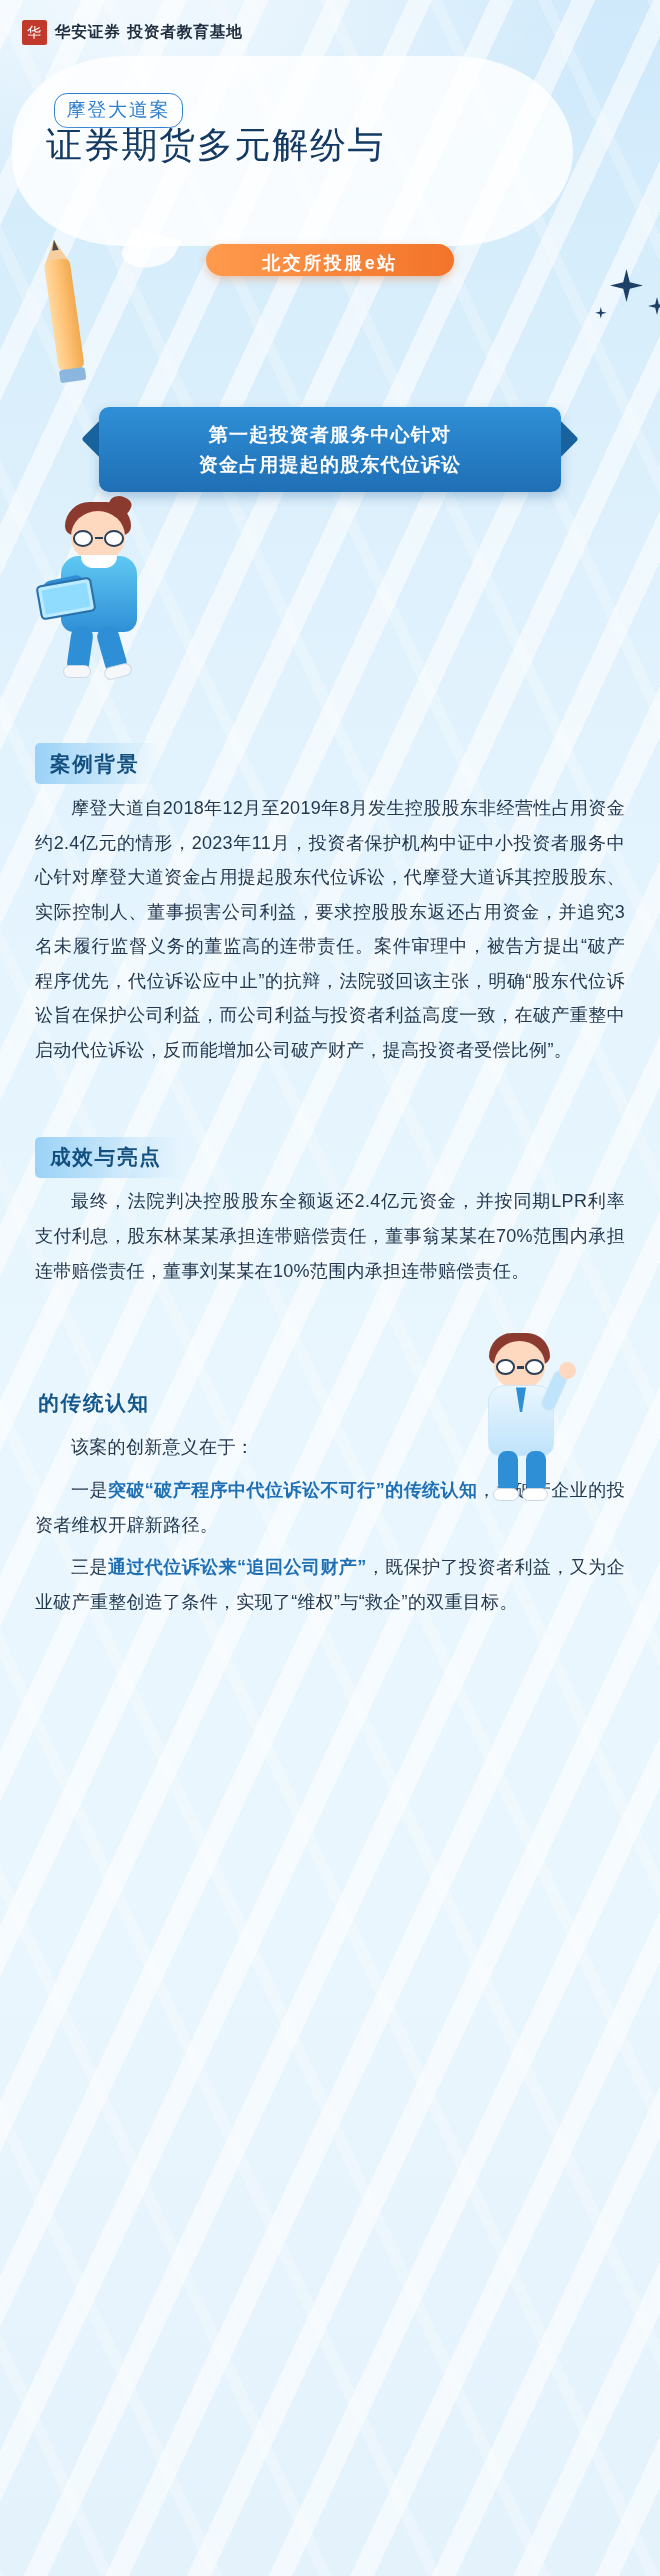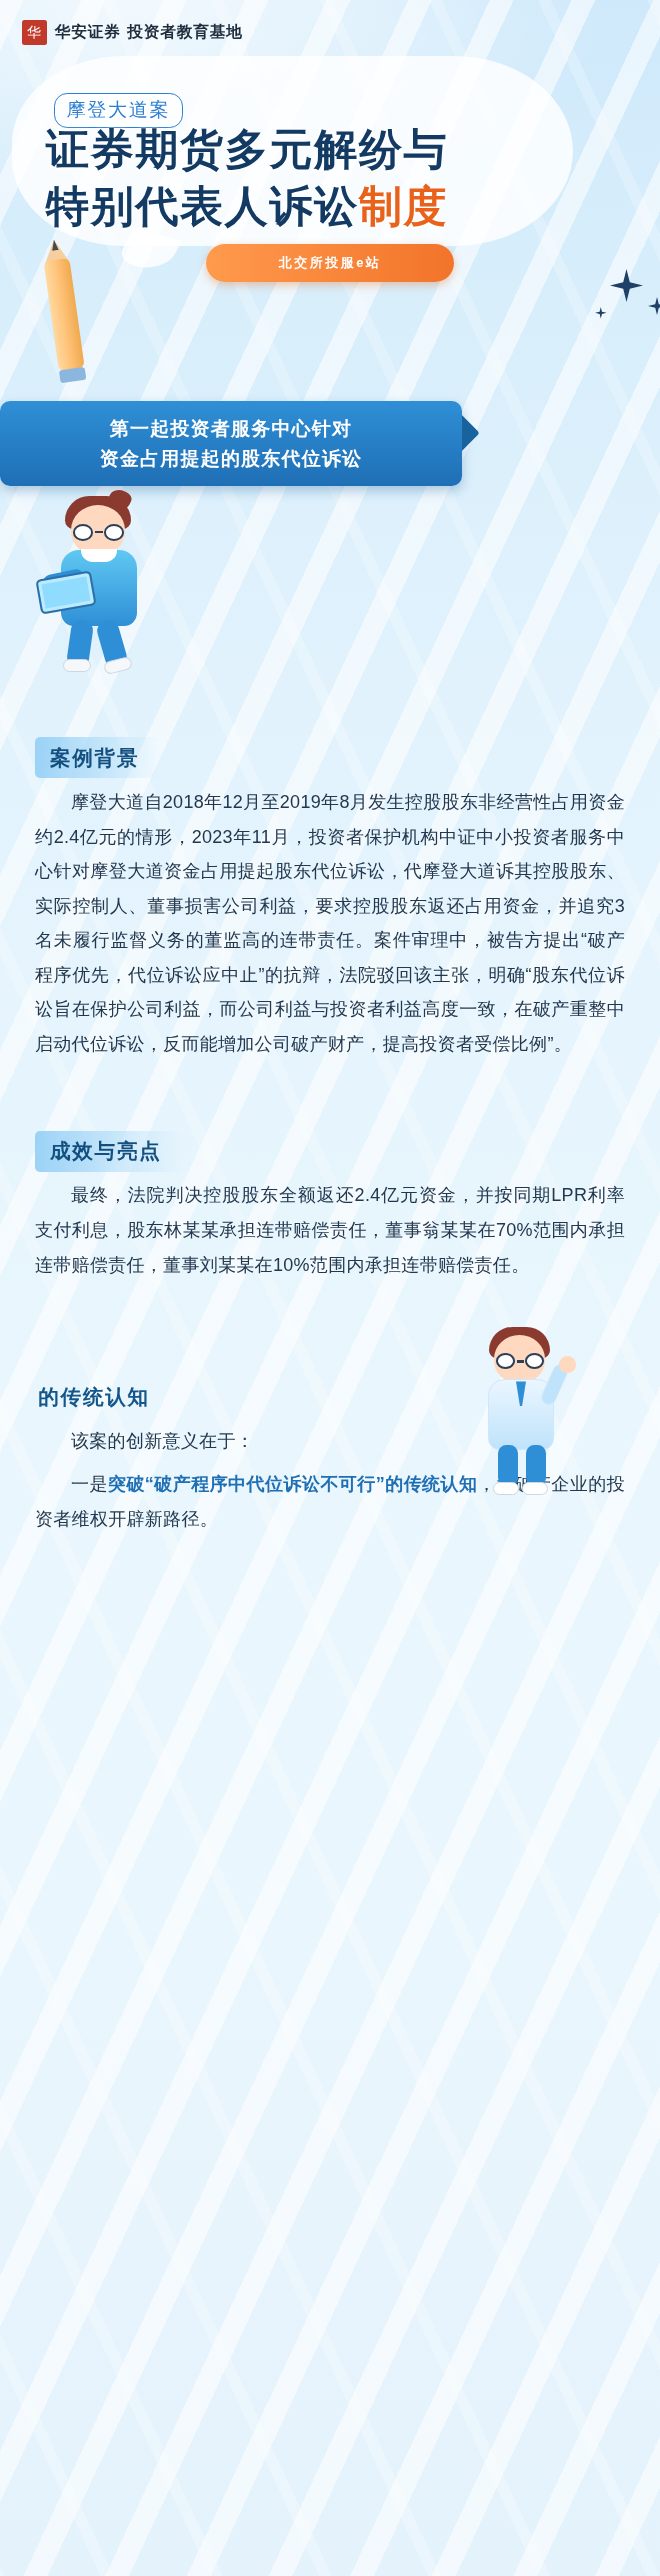--- a/index.html
+++ b/index.html
@@ -90,37 +90,37 @@
     font-size: 19px;
     letter-spacing: 1.7px;
     background: rgba(255,255,255,0.55);
   }
   .hero-title {
     position: absolute;
     left: 46px; top: 68px;
     width: 495px;
   }
   .hero-title .line {
-    font-size: 43px;
-    font-weight: bold;
+    font-size: 36px;
+    font-weight: normal;
     color: #123a63;
     letter-spacing: 1.7px;
     line-height: 1.32;
     text-shadow: 0 1.7px 0 #ffffff, 0 0 5px #ffffff;
   }
   .hero-title .accent { color: #e8621c; }
   .hero-sub {
     position: absolute;
     left: 206px; top: 191px;
     width: 248px;
-    height: 38px;
+    height: 32px;
     border-radius: 20px;
     background: linear-gradient(90deg, #ff9a4d 0%, #f2742a 100%);
     color: #fff;
-    font-size: 13px;
+    font-size: 18px;
     font-weight: bold;
     letter-spacing: 2.5px;
     text-align: center;
     line-height: 38px;
     box-shadow: 0 3.3px 8.3px rgba(231,110,35,0.35);
   }
   
   .pencil {
     position: absolute;
     left: 46px; top: 186px;
@@ -155,21 +155,21 @@
   .spark {
     position: absolute;
     background: #1e3f66;
     clip-path: polygon(50% 0, 60% 40%, 100% 50%, 60% 60%, 50% 100%, 40% 60%, 0 50%, 40% 40%);
   }
   .spark.s1 { width: 33px; height: 33px; left: 0; top: 0; }
   .spark.s2 { width: 18px; height: 18px; left: 38px; top: 28px; }
   .spark.s3 { width: 11.6px; height: 11.6px; left: -15px; top: 38px; }
 
   
-  .ribbon-wrap { display: flex; justify-content: flex-start; margin-top: 1px; }
+  .ribbon-wrap { display: flex; justify-content: center; margin-top: 7px; }
   .ribbon {
     position: relative;
     width: 462px;
     padding: 13.2px 16.5px;
     border-radius: 10px;
     background: linear-gradient(180deg, #2f8fd6 0%, #1f6fb5 100%);
     color: #fff;
     text-align: center;
     font-size: 19px;
     font-weight: bold;
@@ -382,23 +382,20 @@
     </div>
 
     <div class="hero">
       <div class="bubble"></div>
       <div class="bubble-tail"></div>
 
       <div class="tag-case">摩登大道案</div>
 
       <div class="hero-title">
         <div class="line">证券期货多元解纷与</div>
-        <div class="line">
-          <span>特别代表人诉讼</span><span class="accent">制度</span>
-        </div>
       </div>
 
       <div class="hero-sub">北交所投服e站</div>
 
       <div class="pencil">
         <div class="tip"></div>
           <div class="lead"></div>
           <div class="body"></div>
           <div class="ring"></div>
       </div>
@@ -477,18 +474,21 @@
 
         <div class="section-title plain">的传统认知</div>
 
         <p class="para">该案的创新意义在于：</p>
 
         <p class="para">
           <span>一是</span><span class="hl-blue">突破“破产程序中代位诉讼不可行”的传统认知</span><span>，为破产企业的投资者维权开辟新路径。</span>
         </p>
 
 
+        <p class="para">
+          <span>三是</span><span class="hl-blue">通过代位诉讼来“追回公司财产”</span><span>，既保护了投资者利益，又为企业破产重整创造了条件，实现了“维权”与“救企”的双重目标。</span>
+        </p>
       </div>
 
     </div>
   </div>
 </div>
 
 
 </body></html>

